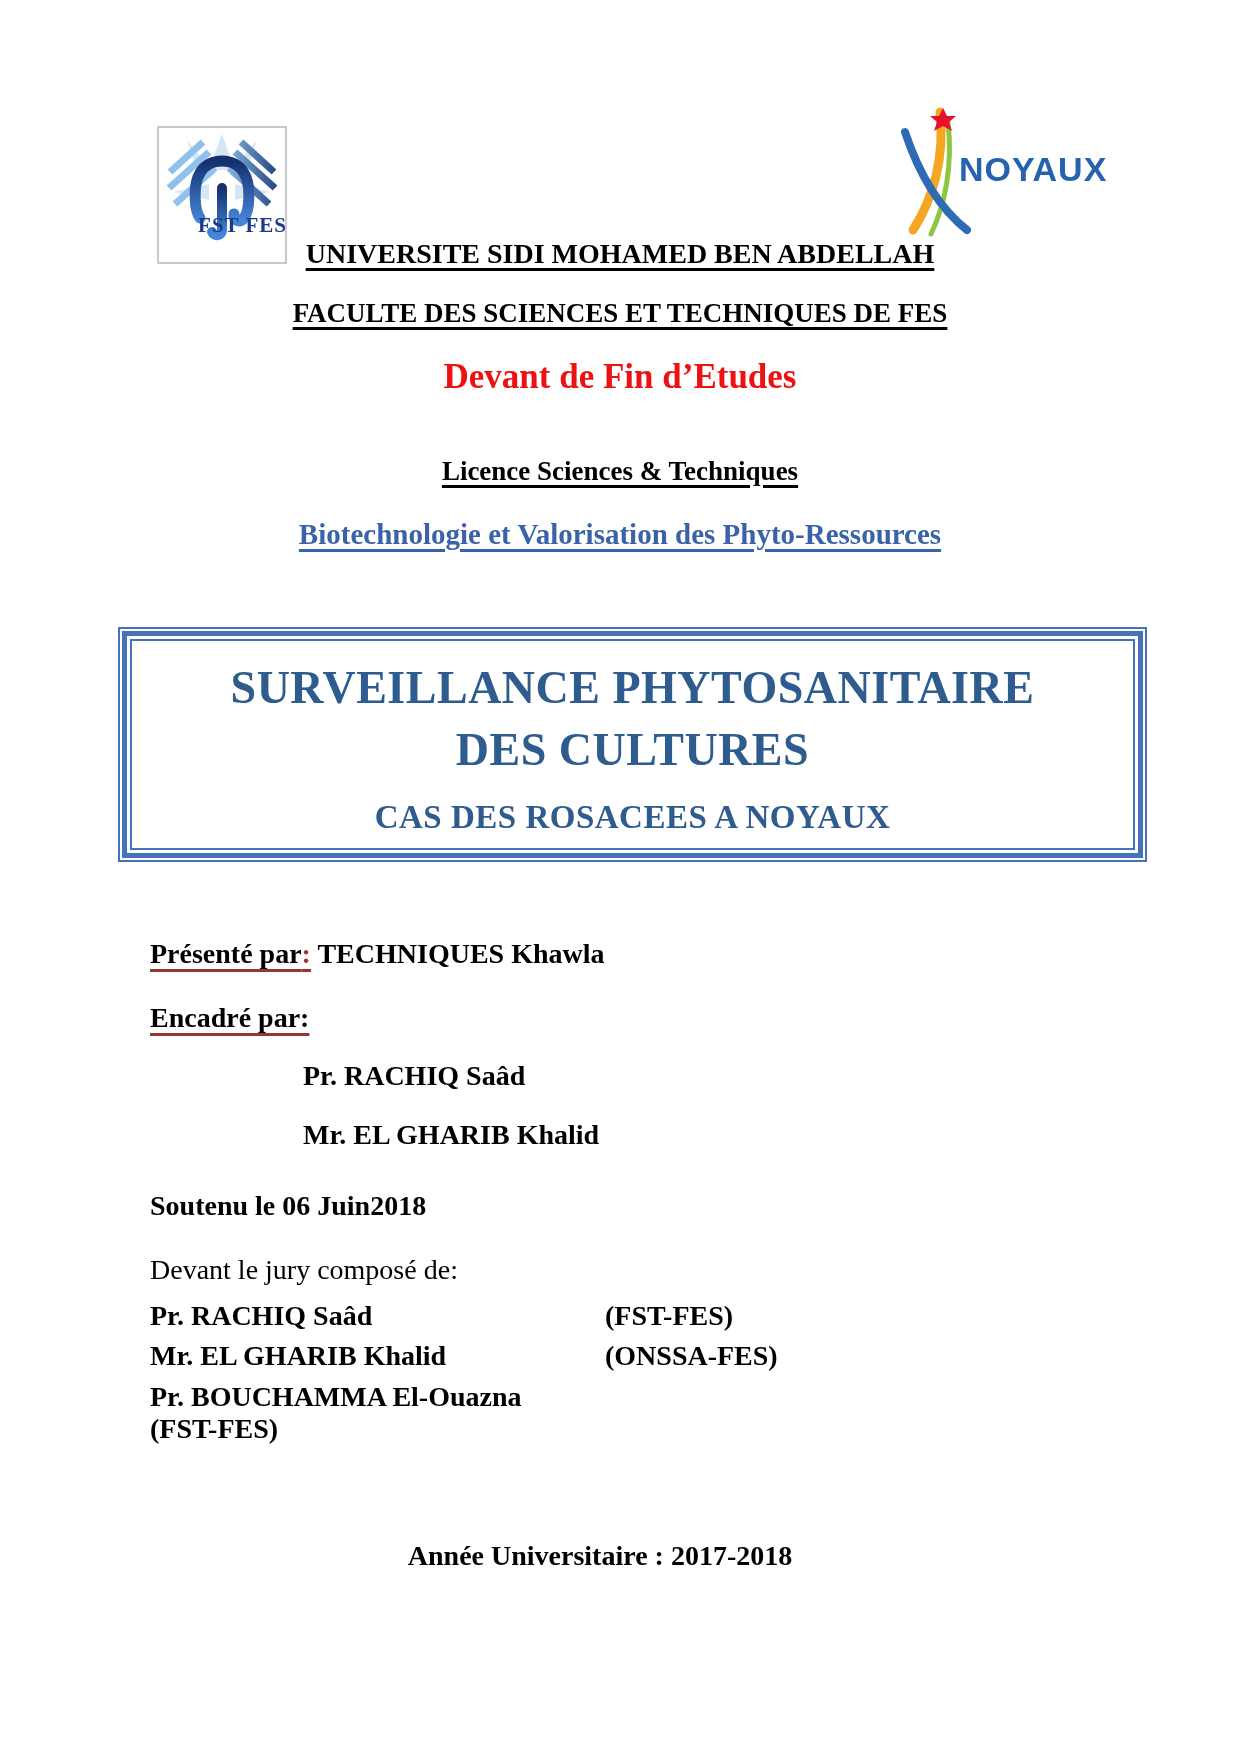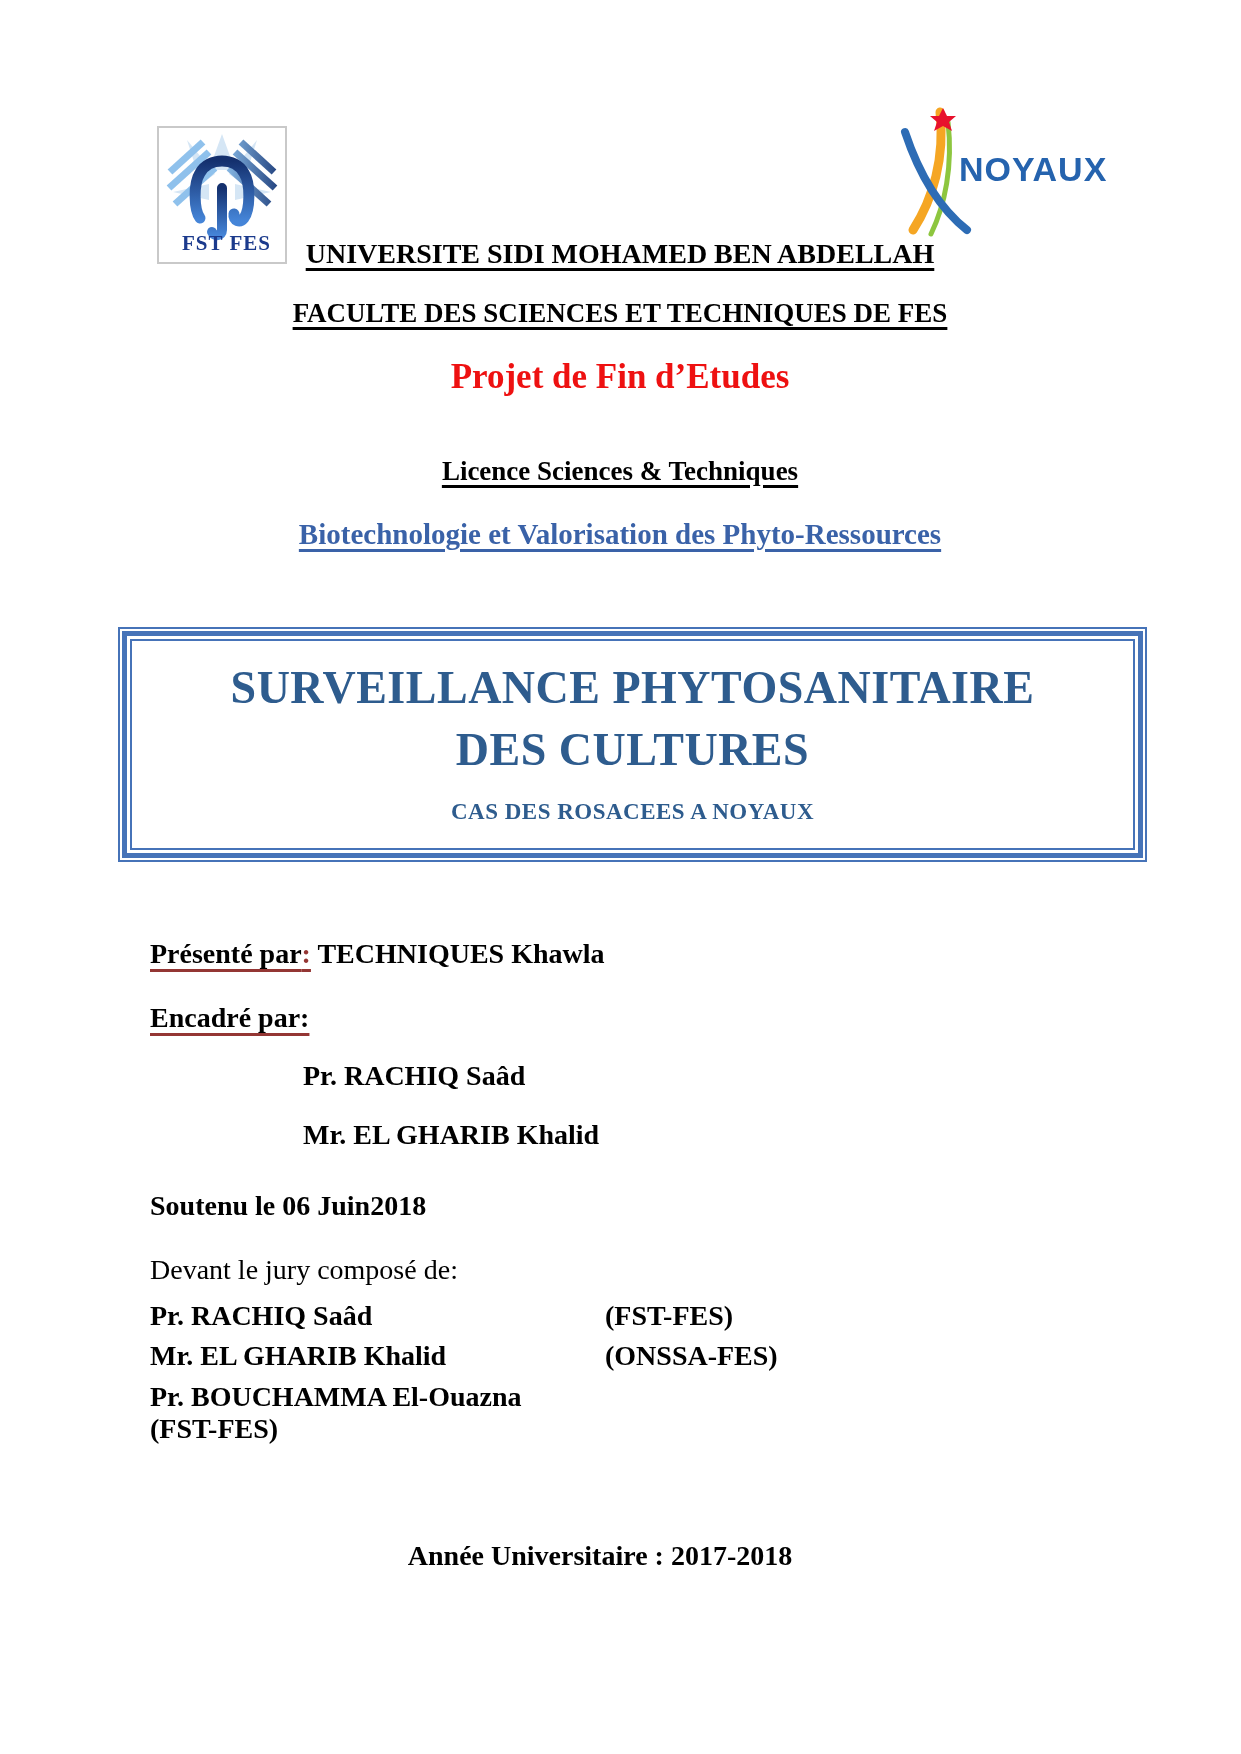--- a/index.html
+++ b/index.html
@@ -18,34 +18,34 @@
   .u-maroon{text-decoration:underline;text-decoration-color:#943634;text-decoration-thickness:3px;text-underline-offset:6px;}
   .h-univ{top:238px;font-size:28px;}
   .h-fac{top:298px;font-size:27px;}
   .h-projet{top:357px;font-size:35px;color:#EE1111;}
   .h-lic{top:456px;font-size:27px;}
   .h-bio{top:518px;font-size:29px;color:#3A62A8;}
 
   
   .fst-logo{left:157px;top:126px;width:130px;height:138px;}
   .fst-logo svg{display:block;width:100%;height:100%;}
-  .fst-label{position:absolute;left:0;bottom:8px;width:100%;text-align:left;
-    font-size:21px;font-weight:bold;color:#1b3a8c;letter-spacing:1px;margin-left:25px;}
+  .fst-label{position:absolute;left:0;bottom:26px;width:100%;text-align:right;
+    font-size:21px;font-weight:bold;color:#1b3a8c;letter-spacing:1px;}
   .onssa-logo{left:893px;top:106px;width:165px;height:135px;}
   .onssa-logo svg{display:block;width:100%;height:100%;}
   .onssa-label{position:absolute;left:66px;top:44px;font-size:34px;font-weight:bold;
     color:#2563AE;font-family:"Liberation Sans","DejaVu Sans",sans-serif;letter-spacing:1px;}
 
   
   .box-outer{left:118px;top:627px;width:1029px;height:235px;
     border:2px solid #4673B8;padding:2px;box-sizing:border-box;}
   .box-mid{border:5px solid #4673B8;padding:3px;height:100%;box-sizing:border-box;}
   .box-inner{border:2px solid #4673B8;height:100%;box-sizing:border-box;text-align:center;overflow:hidden;}
   .box-title{margin-top:16px;font-size:46px;line-height:62px;font-weight:bold;color:#2E5C8E;letter-spacing:.5px;}
-  .box-subtitle{margin-top:18px;font-size:23px;font-weight:bold;color:#2E5C8E;letter-spacing:.5px;}
+  .box-subtitle{margin-top:18px;font-size:33px;font-weight:bold;color:#2E5C8E;letter-spacing:.5px;}
 
   
   .line{font-size:28px;}
   .l-presented{left:150px;top:938px;}
   .l-encadre{left:150px;top:1002px;}
   .l-sup1{left:303px;top:1060px;}
   .l-sup2{left:303px;top:1119px;}
   .l-soutenu{left:150px;top:1190px;}
   .l-devant{left:150px;top:1254px;font-weight:normal;}
   .jury-row{left:150px;display:flex;font-weight:bold;}
@@ -107,21 +107,21 @@
       <path d="M20 124 C40 93 52 52 47 6" stroke="#F5A623" stroke-width="9" fill="none" stroke-linecap="round"></path>
       <path d="M38 128 C52 99 60 60 55 16" stroke="#8DC63F" stroke-width="5" fill="none" stroke-linecap="round"></path>
       <path d="M12 26 C26 68 46 102 74 124" stroke="#2D6CB5" stroke-width="8" fill="none" stroke-linecap="round"></path>
       <path d="M50 2 L54 10 L63 10 L56 16 L59 25 L50 20 L41 25 L44 16 L37 10 L46 10 Z" fill="#E8112D"></path>
     </svg>
     <div class="onssa-label">NOYAUX</div>
   </div>
 
   <div class="abs centered bold u-black h-univ">UNIVERSITE SIDI MOHAMED BEN ABDELLAH</div>
   <div class="abs centered bold u-black h-fac">FACULTE DES SCIENCES ET TECHNIQUES DE FES</div>
-  <div class="abs centered bold h-projet">Projet de Fin d’Etudes</div>
+  <div class="abs centered bold h-projet">Devant de Fin d’Etudes</div>
   <div class="abs centered bold u-black h-lic">Licence Sciences &amp; Techniques</div>
   <div class="abs centered bold u-black h-bio">Biotechnologie et Valorisation des Phyto-Ressources</div>
 
   <div class="abs box-outer">
     <div class="box-mid">
       <div class="box-inner">
         <div class="box-title">
           <div>SURVEILLANCE PHYTOSANITAIRE</div>
           <div>DES CULTURES</div>
         </div>

